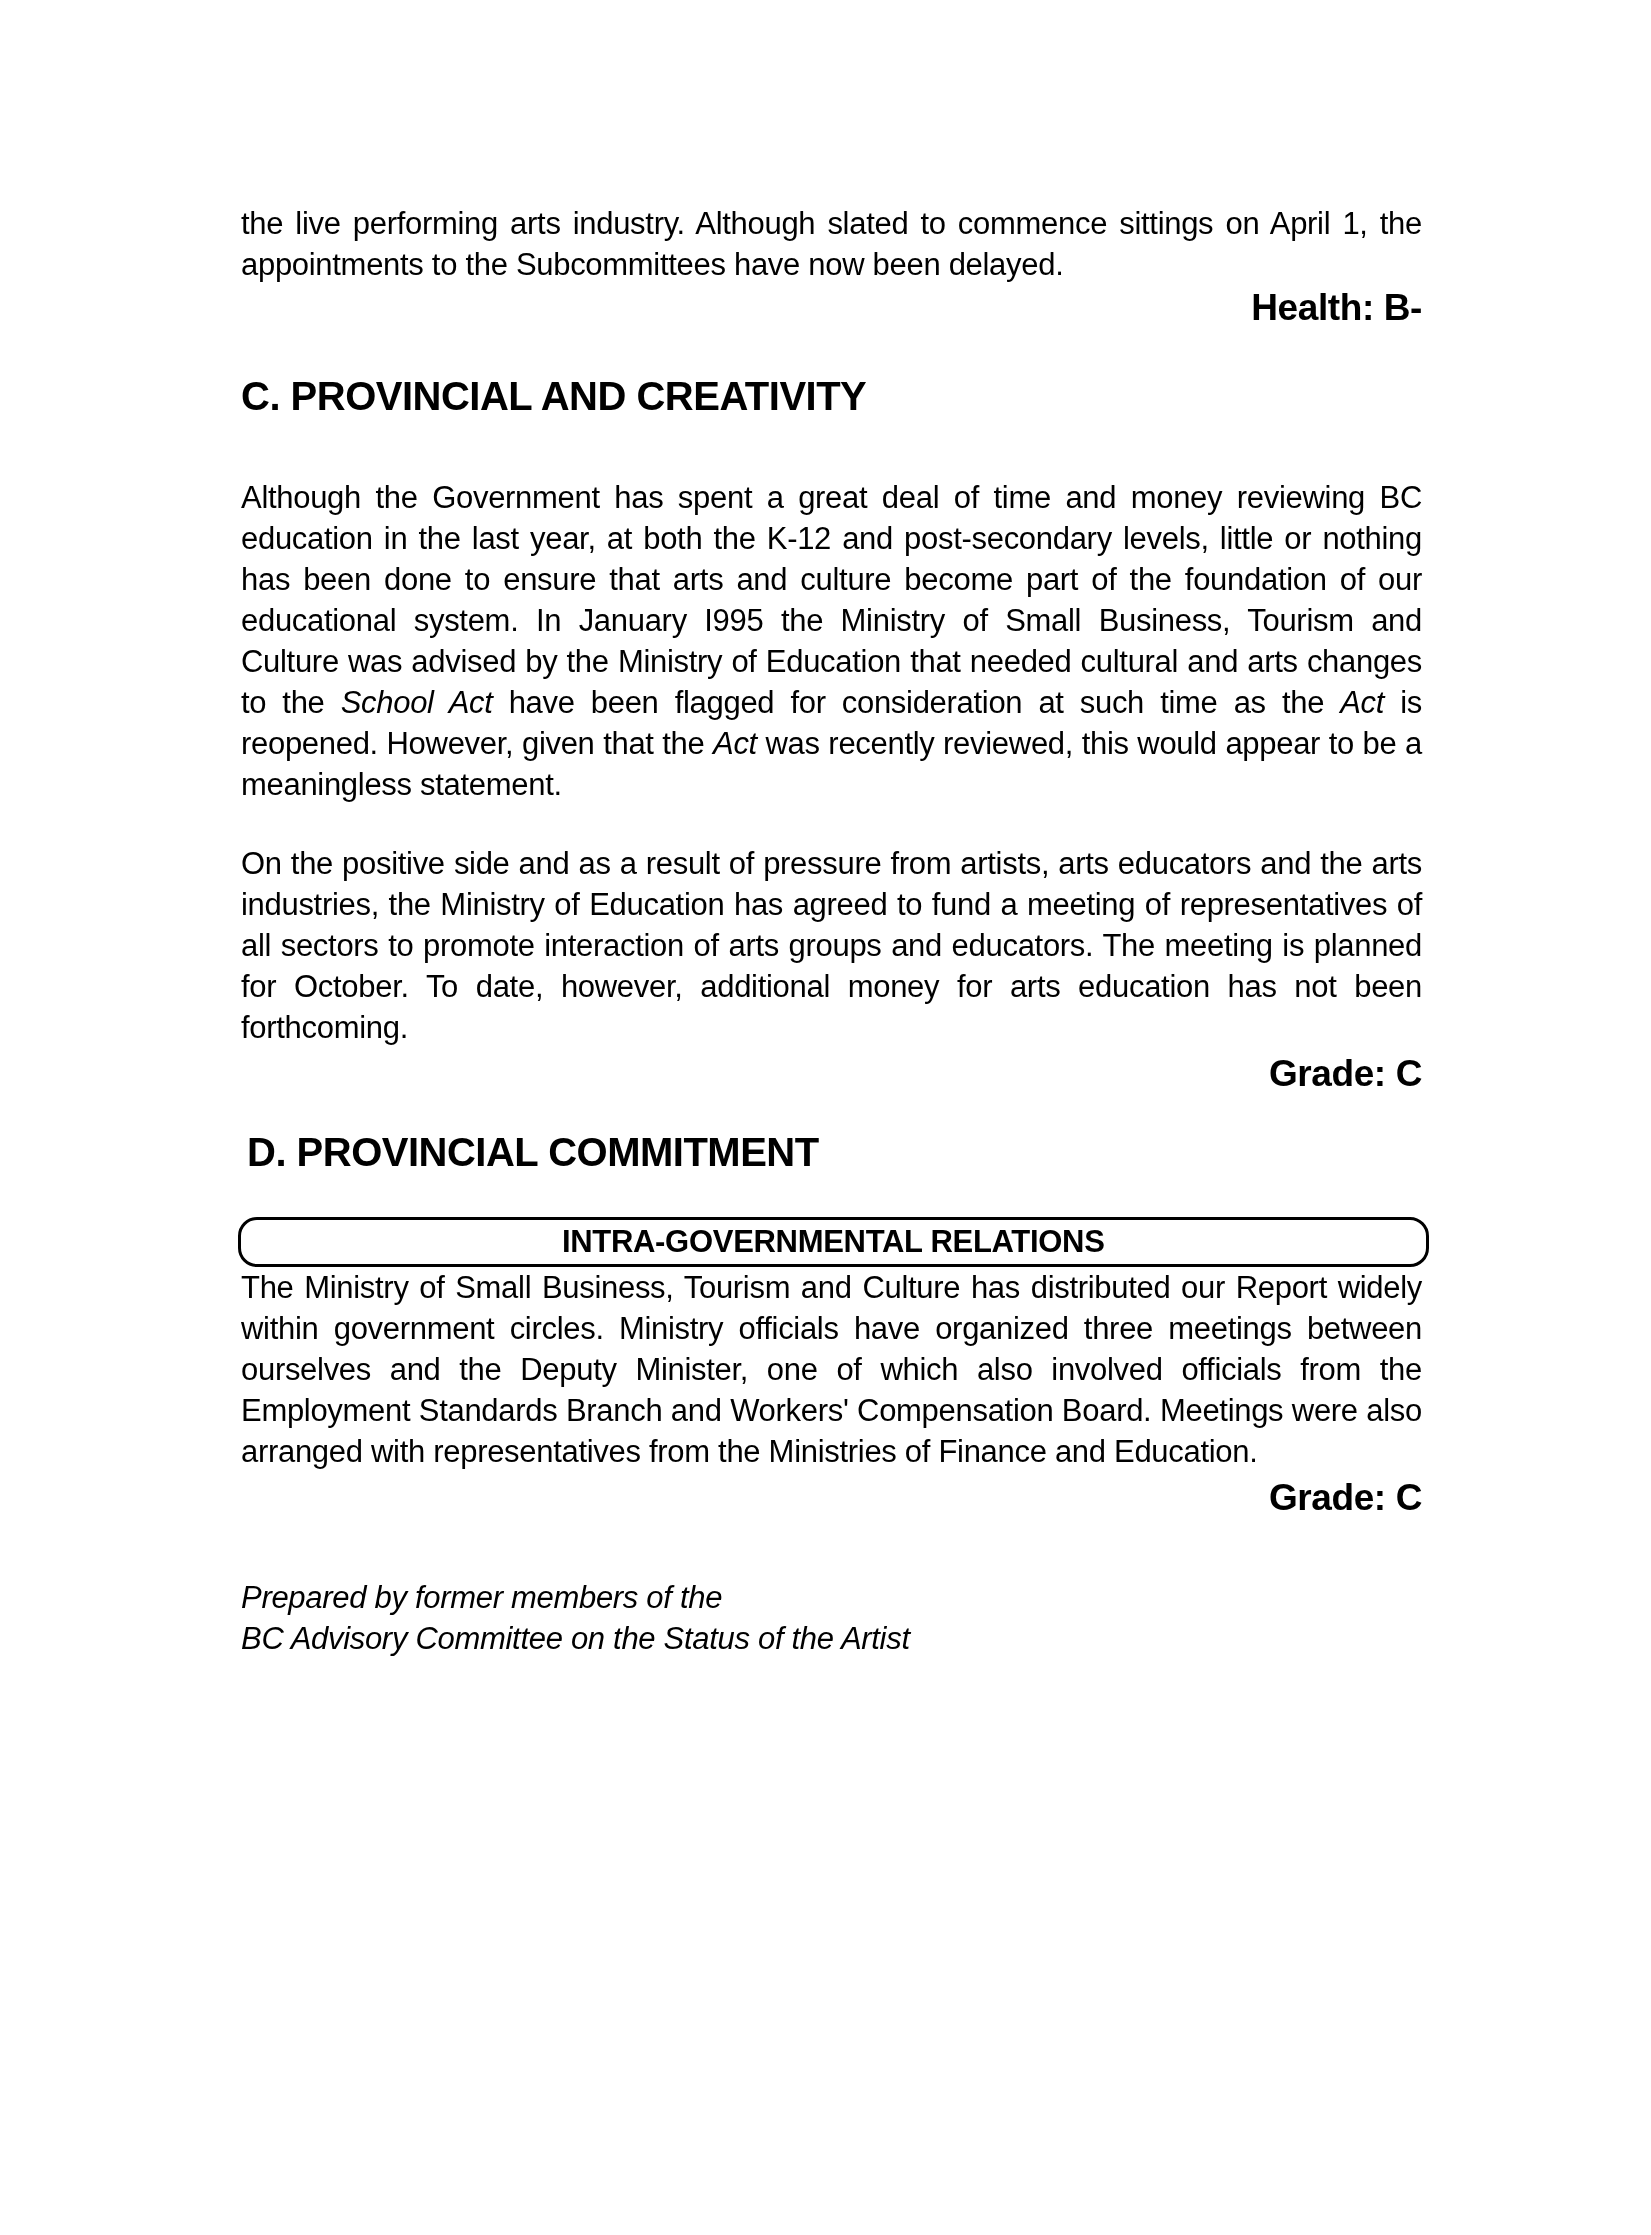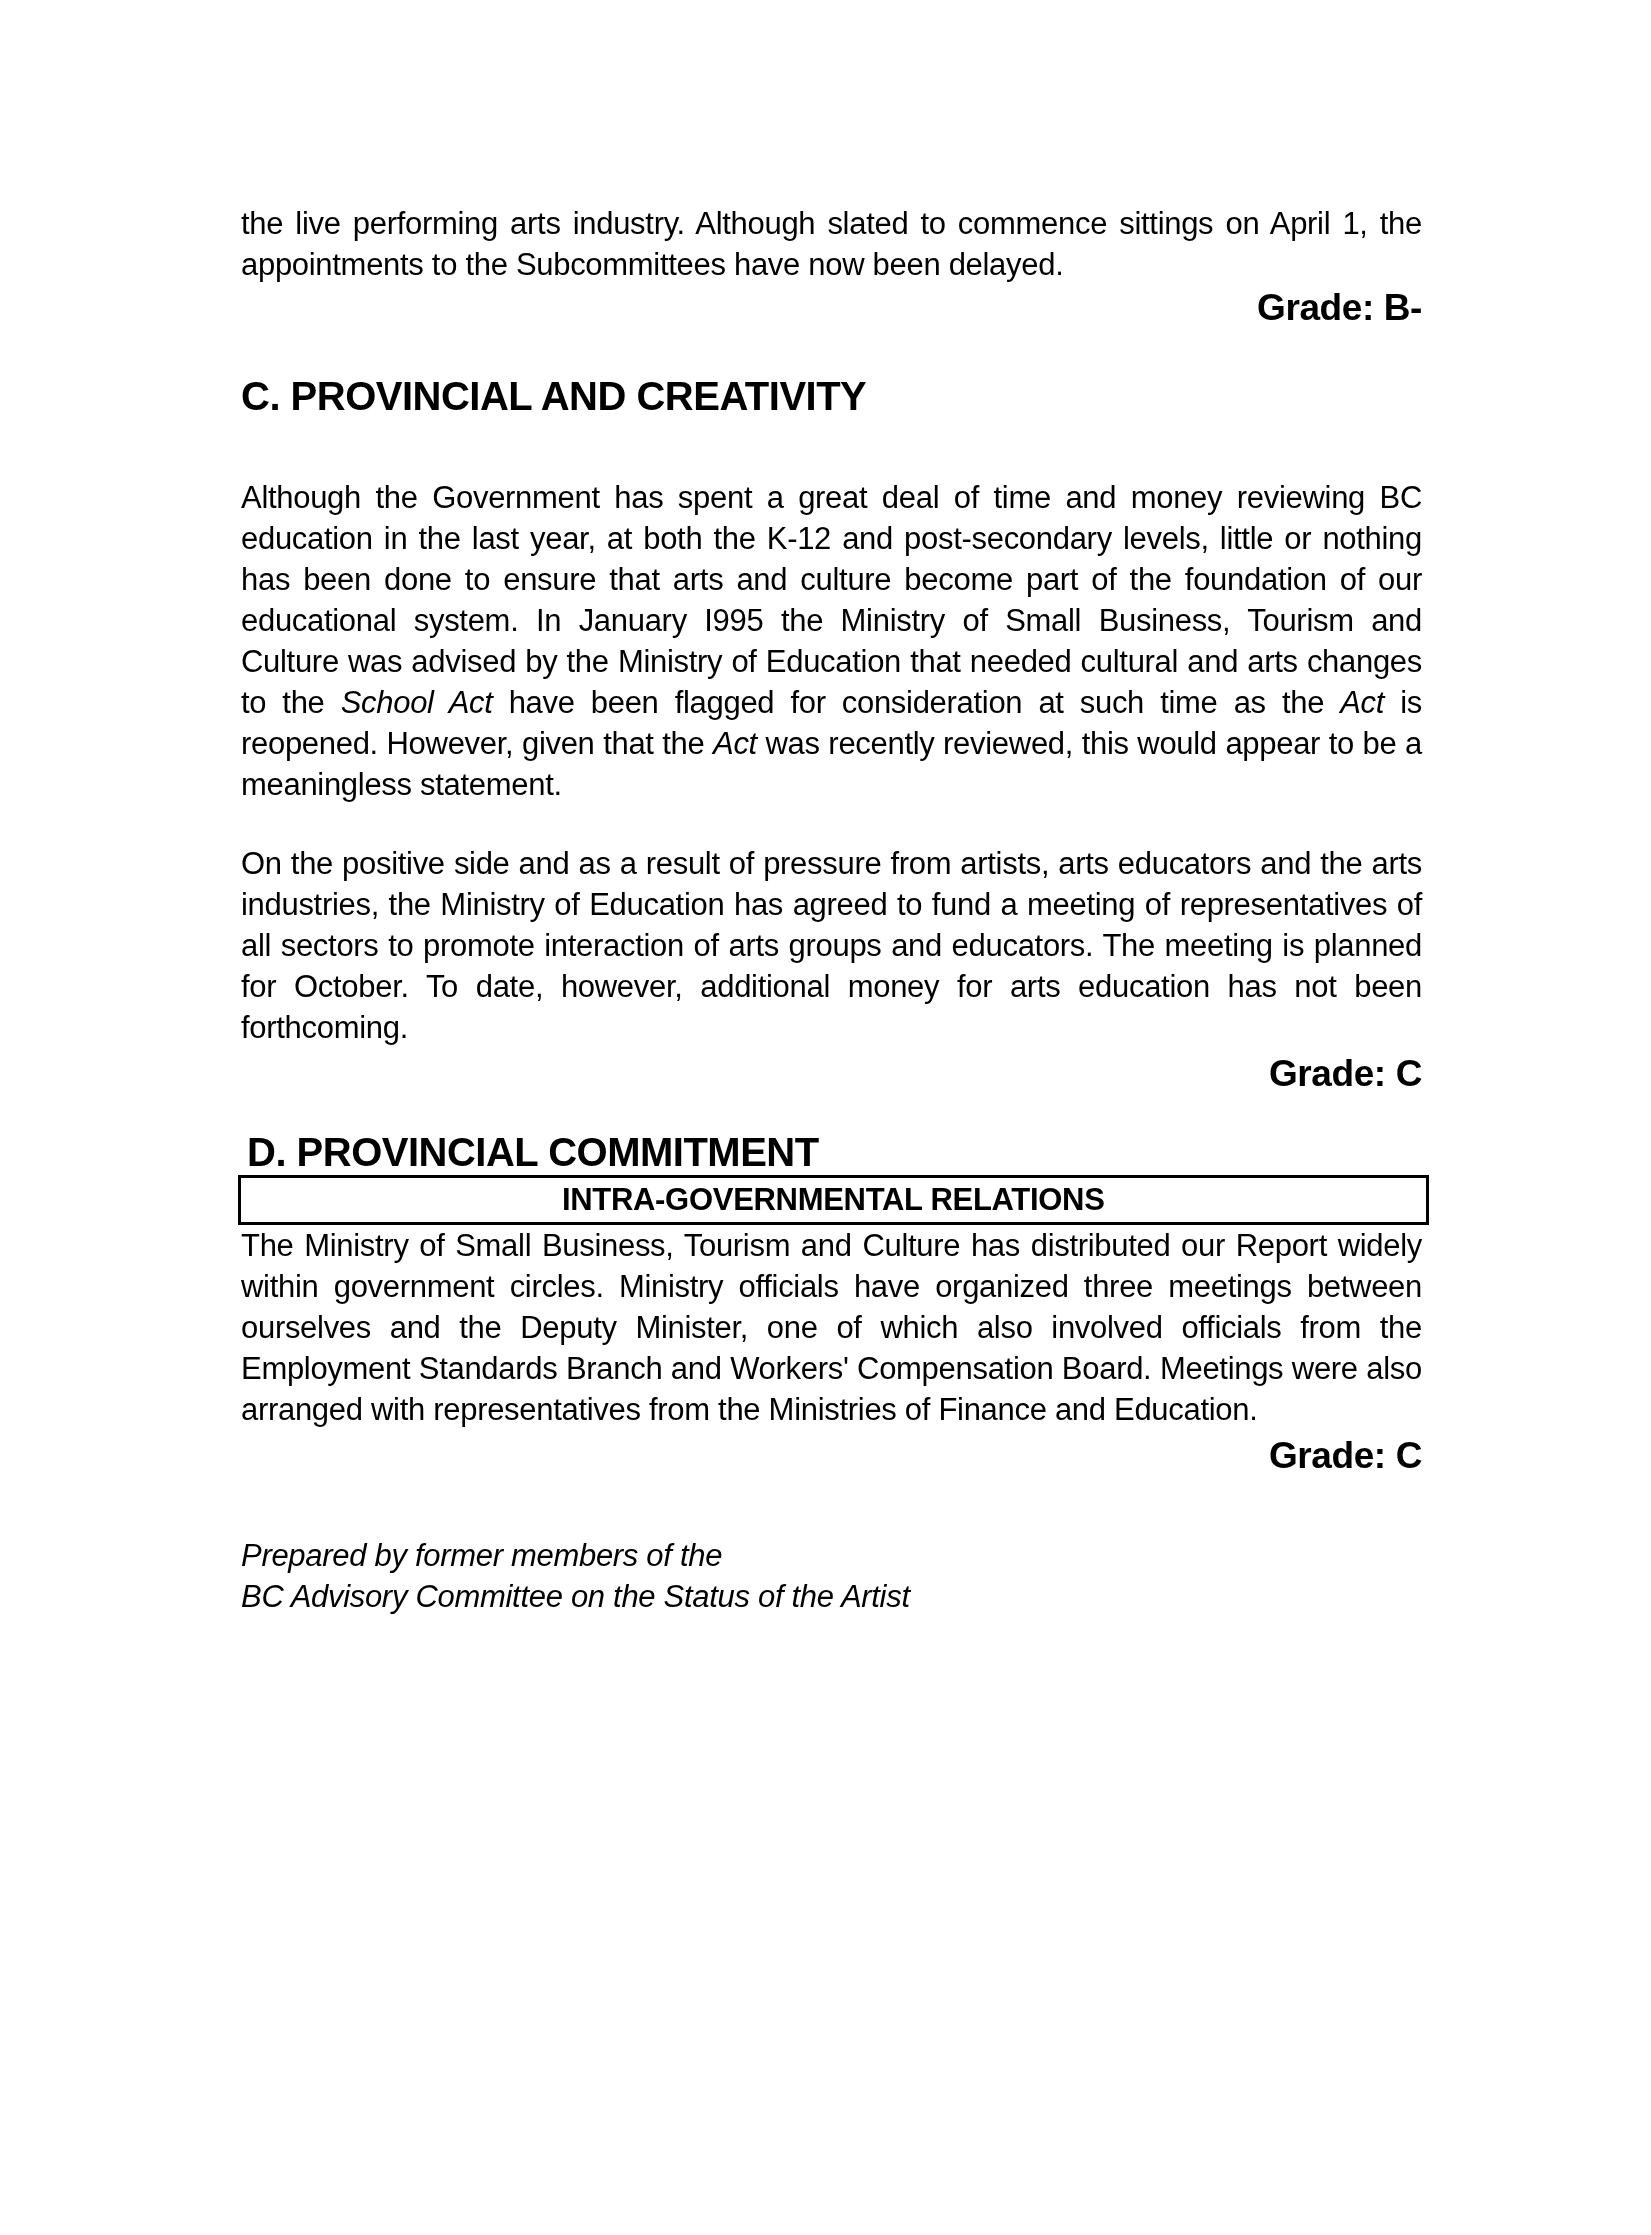--- a/index.html
+++ b/index.html
@@ -11,34 +11,34 @@
   .box { border: 3.5px solid #000; text-align: center; font-size: 31px; font-weight: bold; line-height: 44px; height: 44px; margin-left: -3.5px; margin-right: -7px; letter-spacing: -0.3px; }
   .footer { font-size: 31px; font-style: italic; line-height: 41px; margin: 0; letter-spacing: -0.3px; }
   em { font-style: italic; }
 </style>
 </head>
 <body>
 
 <div class="page">
 
   <p class="para">the live performing arts industry. Although slated to commence sittings on April 1, the appointments to the Subcommittees have now been delayed.</p>
-  <p class="grade" style="margin-top:1.7px;">Grade: B-</p>
+  <p class="grade" style="margin-top:1.7px;">Health: B-</p>
 
   <h2 class="heading" style="margin-top:45px;">C. PROVINCIAL AND CREATIVITY</h2>
 
   <p class="para" style="margin-top:58px;">
     <span>Although the Government has spent a great deal of time and money reviewing BC education in the last year, at both the K-12 and post-secondary levels, little or nothing has been done to ensure that arts and culture become part of the foundation of our educational system. In January I995 the Ministry of Small Business, Tourism and Culture was advised by the Ministry of Education that needed cultural and arts changes to the </span><em>School Act</em><span>  have been flagged for consideration at such time as the </span><em>Act</em><span> is reopened. However, given that the </span><em>Act</em><span> was recently reviewed, this would appear to be a meaningless statement.</span>
   </p>
 
   <p class="para" style="margin-top:38px;">On the positive side and as a result of pressure from artists, arts educators and the arts industries, the Ministry of Education has agreed to fund a meeting of representatives of all sectors to promote interaction of arts groups and educators. The meeting is planned for October. To date, however, additional money for arts education has not been forthcoming.</p>
   <p class="grade" style="margin-top:5.2px;">Grade: C</p>
 
   <h2 class="heading" style="margin-top:35px;margin-left:6px;">D. PROVINCIAL COMMITMENT</h2>
 
-  <div class="box" style="">INTRA-GOVERNMENTAL RELATIONS</div>
+  <div class="box" style="margin-top:42px;border-radius:19px;">INTRA-GOVERNMENTAL RELATIONS</div>
 
   <p class="para" style="margin-top:0px;">The Ministry of Small Business, Tourism and Culture has distributed our Report widely within government circles. Ministry officials have organized three meetings between ourselves and the Deputy Minister, one of which also involved officials from the Employment Standards Branch and Workers' Compensation Board. Meetings were also arranged with representatives from the Ministries of Finance and Education.</p>
 
   <p class="grade" style="margin-top:5.2px;">Grade: C</p>
 
   <p class="footer" style="margin-top:58px;">Prepared by former members of the</p>
   <p class="footer">BC Advisory Committee on the Status of the Artist</p>
 
 </div>
 

